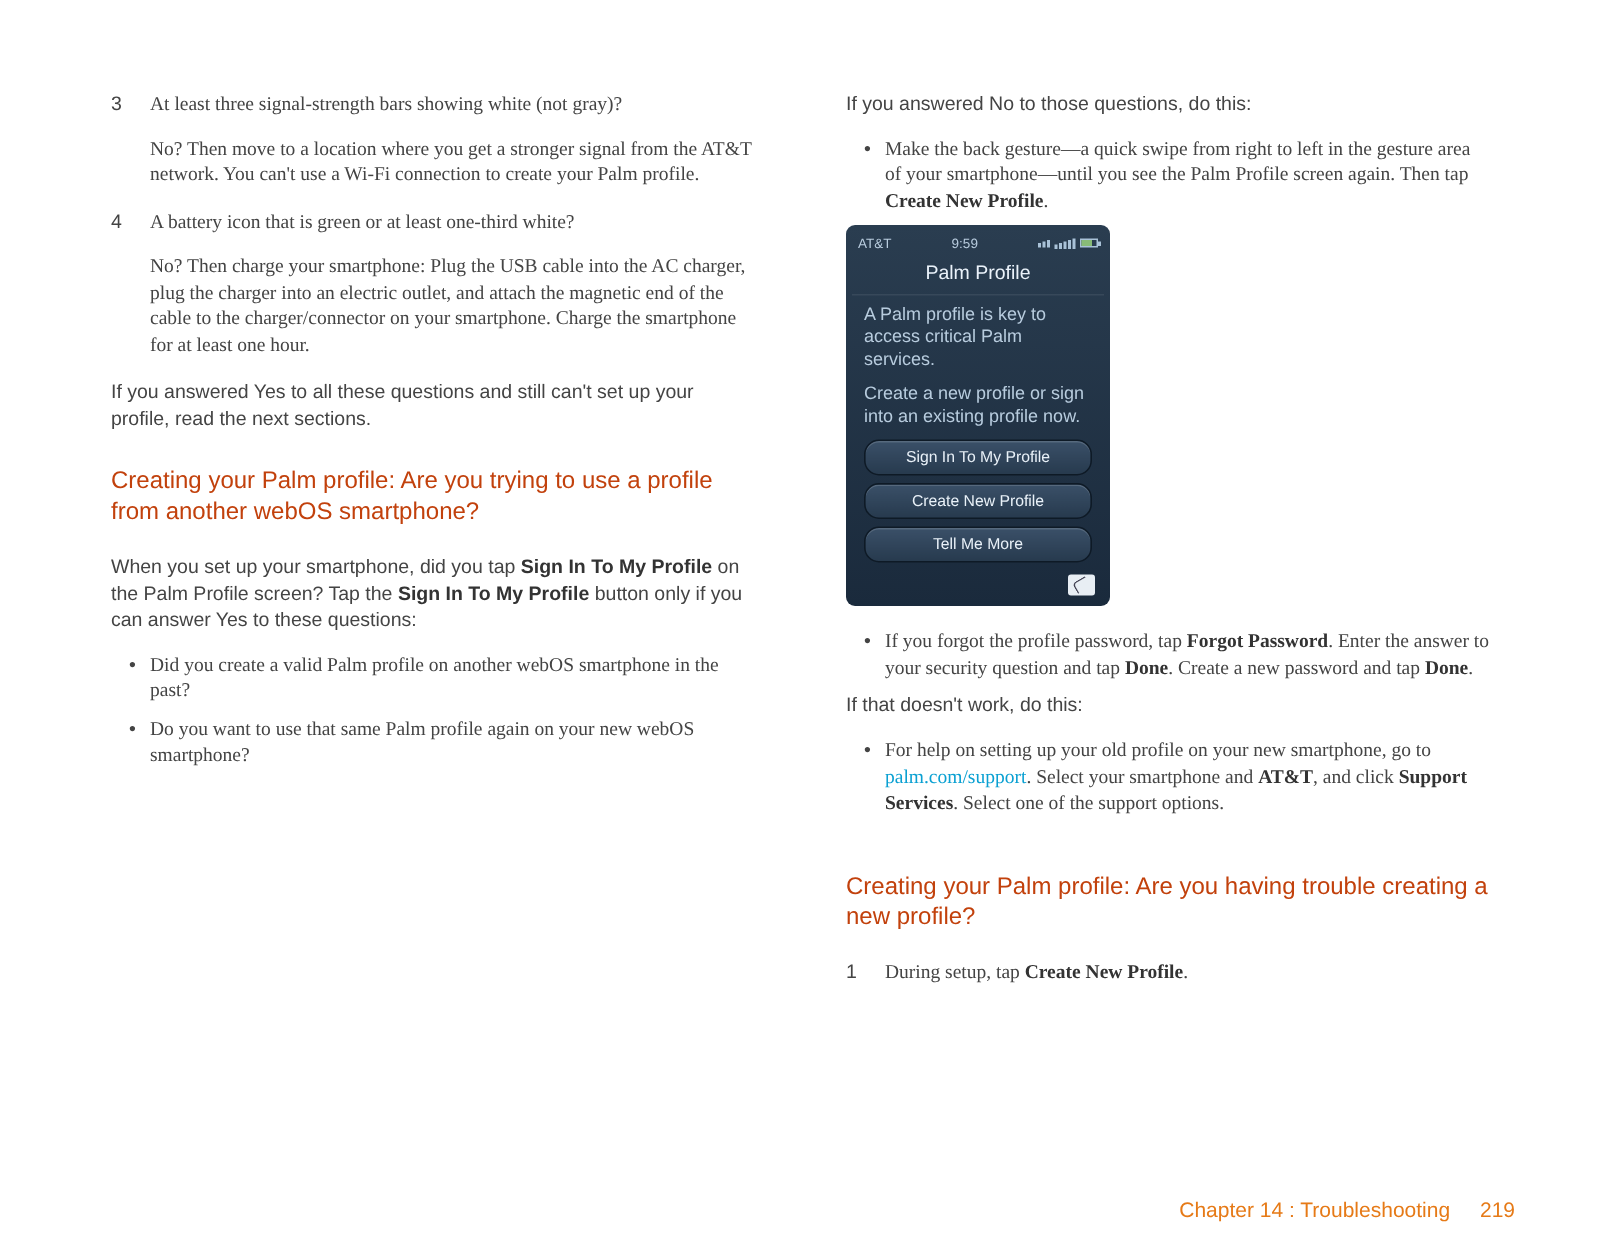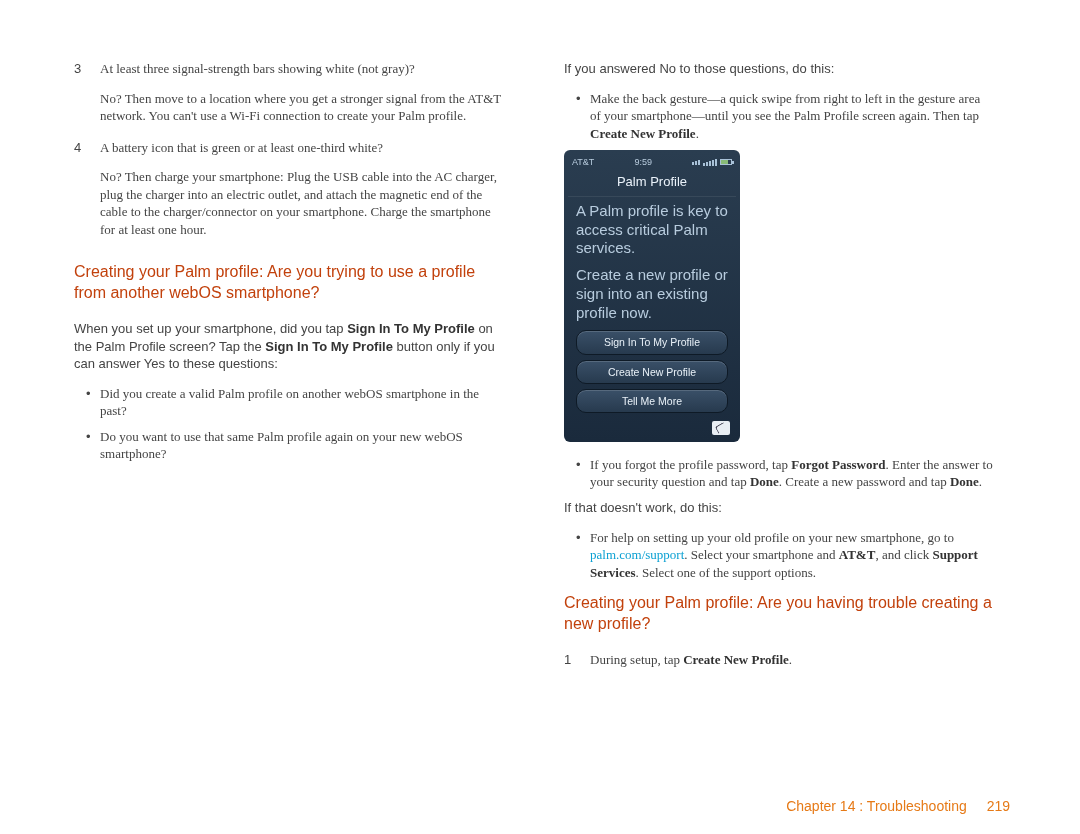--- a/index.html
+++ b/index.html
@@ -33,21 +33,21 @@
   
   .phone {
     width: 176px; margin: 6px 0 14px 0;
     background: linear-gradient(#2a3d50,#1a2a3c);
     border-radius: 6px; padding: 4px;
     color:#cfe0ef;
   }
   .ph-status { display:flex; justify-content:space-between; font-size:9px; padding:2px 4px; color:#b8ccde; align-items:center;}
   .ph-status .left, .ph-status .right { display:flex; gap:3px; align-items:center;}
   .ph-title { text-align:center; font-size:13px; padding:3px 0 5px; color:#eaf2fa; border-bottom:1px solid rgba(255,255,255,0.08);}
-  .ph-text { font-size:15px; padding:5px 8px 3px; color:#b8ccde; line-height:1.25;}
+  .ph-text { font-size:12px; padding:5px 8px 3px; color:#b8ccde; line-height:1.25;}
   .ph-btn {
     margin:5px 8px; padding:4px 0;
     background: linear-gradient(#3a5068,#273a4e);
     border:1px solid #0e1a26; border-radius:10px;
     text-align:center; font-size:10.5px; color:#e9f1f8;
     box-shadow: inset 0 1px 0 rgba(255,255,255,0.15);
   }
   .ph-footer { height:20px; display:flex; justify-content:flex-end; padding:3px 6px;}
   .ph-call { width:18px;height:14px;background:#e8eef4;border-radius:2px;position:relative;}
   .ph-call::after{content:"";position:absolute;left:4px;top:3px;width:9px;height:7px;border:1.5px solid #445;border-bottom:none;border-right:none;border-radius:3px 0 0 0;transform:rotate(-30deg);}
@@ -77,20 +77,21 @@
         <div>No? Then move to a location where you get a stronger signal from the AT&amp;T network. You can't use a Wi-Fi connection to create your Palm profile.</div>
       </div>
     </div>
     <div class="numitem">
       <div class="num">4</div>
       <div class="body">
         <div class="q">A battery icon that is green or at least one-third white?</div>
         <div>No? Then charge your smartphone: Plug the USB cable into the AC charger, plug the charger into an electric outlet, and attach the magnetic end of the cable to the charger/connector on your smartphone. Charge the smartphone for at least one hour.</div>
       </div>
     </div>
+    <div class="para" style="margin-top:4px;">If you answered Yes to all these questions and still can't set up your profile, read the next sections.</div>
 
     <div class="section-h">Creating your Palm profile: Are you trying to use a profile from another webOS smartphone?</div>
 
     <div class="para">
       <span>When you set up your smartphone, did you tap </span><b>Sign In To My Profile</b><span> on the Palm Profile screen? Tap the </span><b>Sign In To My Profile</b><span> button only if you can answer Yes to these questions:</span>
     </div>
 
     <div class="bullets">
       <div class="bi">
           <div class="dot">•</div>
@@ -160,21 +161,21 @@
     <div class="para">If that doesn't work, do this:</div>
     <div class="bullets">
       <div class="bi">
           <div class="dot">•</div>
           <div class="txt">
         <span>For help on setting up your old profile on your new smartphone, go to </span><a class="link">palm.com/support</a><span>. Select your smartphone and </span><b>AT&amp;T</b><span>, and click </span><b>Support Services</b><span>. Select one of the support options.</span>
       </div>
         </div>
     </div>
 
-    <div class="section-h" style="margin-top:12px;">Creating your Palm profile: Are you having trouble creating a new profile?</div>
+    <div class="section-h" style="margin-top:38px;">Creating your Palm profile: Are you having trouble creating a new profile?</div>
     <div class="numitem">
       <div class="num">1</div>
       <div class="body">
         <span>During setup, tap </span><b>Create New Profile</b><span>.</span>
       </div>
     </div>
   </div>
 </div>
 
 <div class="footer">

